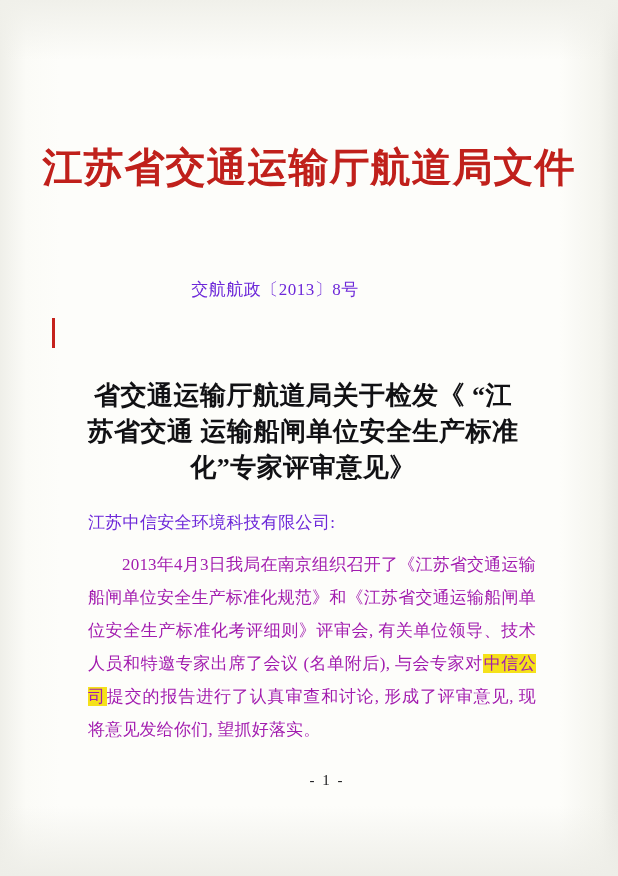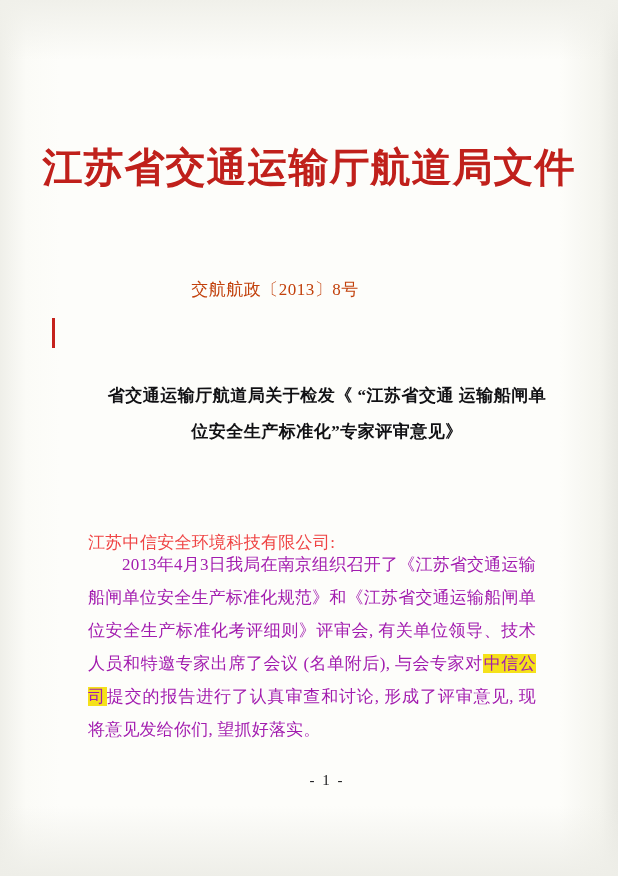--- a/index.html
+++ b/index.html
@@ -51,52 +51,52 @@
     letter-spacing: 1px;
     white-space: nowrap;
   }
   .doc-number {
     position: absolute;
     top: 278px;
     left: 0;
     width: 550px;
     text-align: center;
     font-size: 17px;
-    color: #c2410c;
+    color: #6d28d9;
     letter-spacing: 0.5px;
   }
   .red-rule {
     position: absolute;
     top: 318px;
     left: 52px;
     width: 3px;
     height: 30px;
     background: #c5221c;
   }
   .subject {
     position: absolute;
     top: 378px;
-    left: 105px;
+    left: 81px;
     width: 444px;
     text-align: center;
-    font-size: 17px;
+    font-size: 26px;
     font-weight: bold;
     line-height: 36px;
     color: #111114;
     letter-spacing: 0.5px;
   }
   .subject-line-3 {
     display: block;
   }
   .salutation {
     position: absolute;
-    top: 531px;
+    top: 511px;
     left: 88px;
     font-size: 17px;
-    color: #ef4444;
+    color: #6d28d9;
     letter-spacing: 0.3px;
   }
   .body-text {
     position: absolute;
     top: 548px;
     left: 88px;
     width: 448px;
     font-size: 17px;
     line-height: 33px;
     color: #a21caf;

